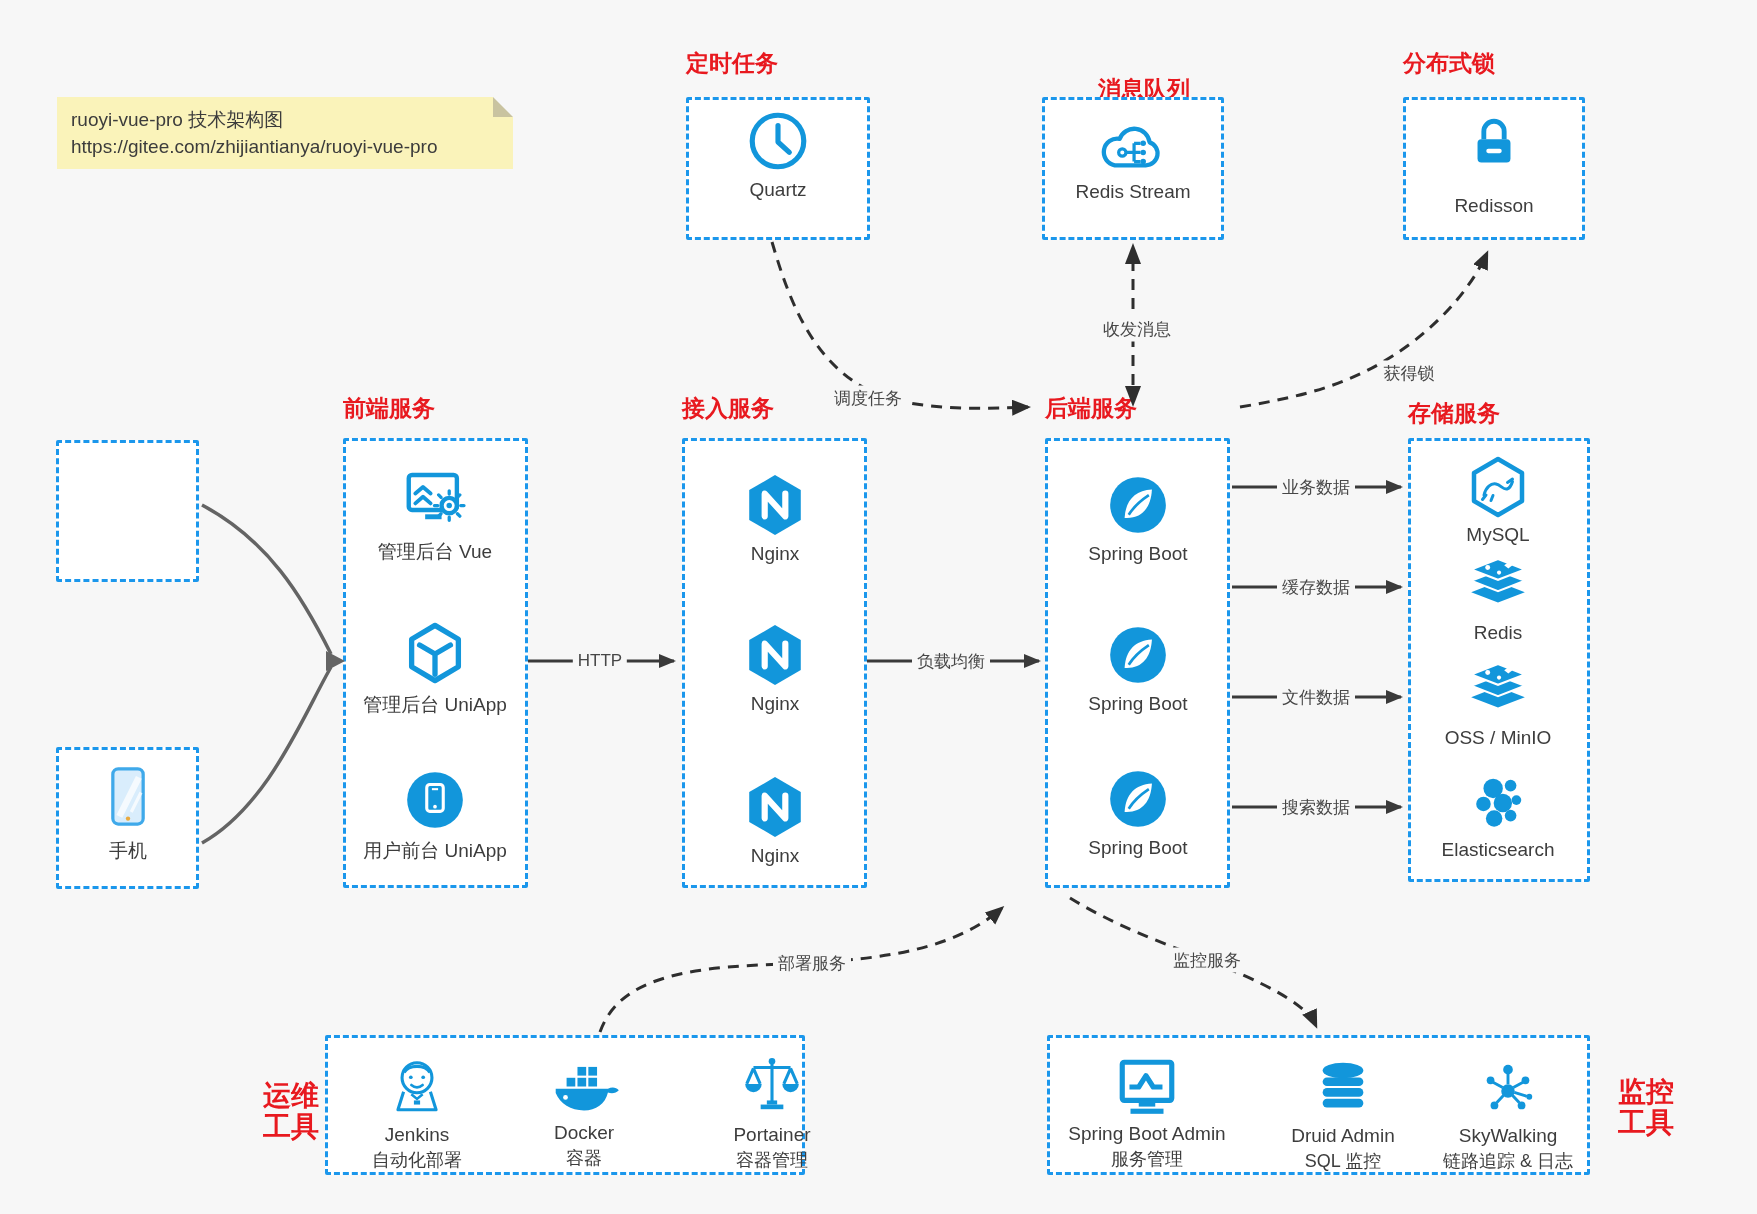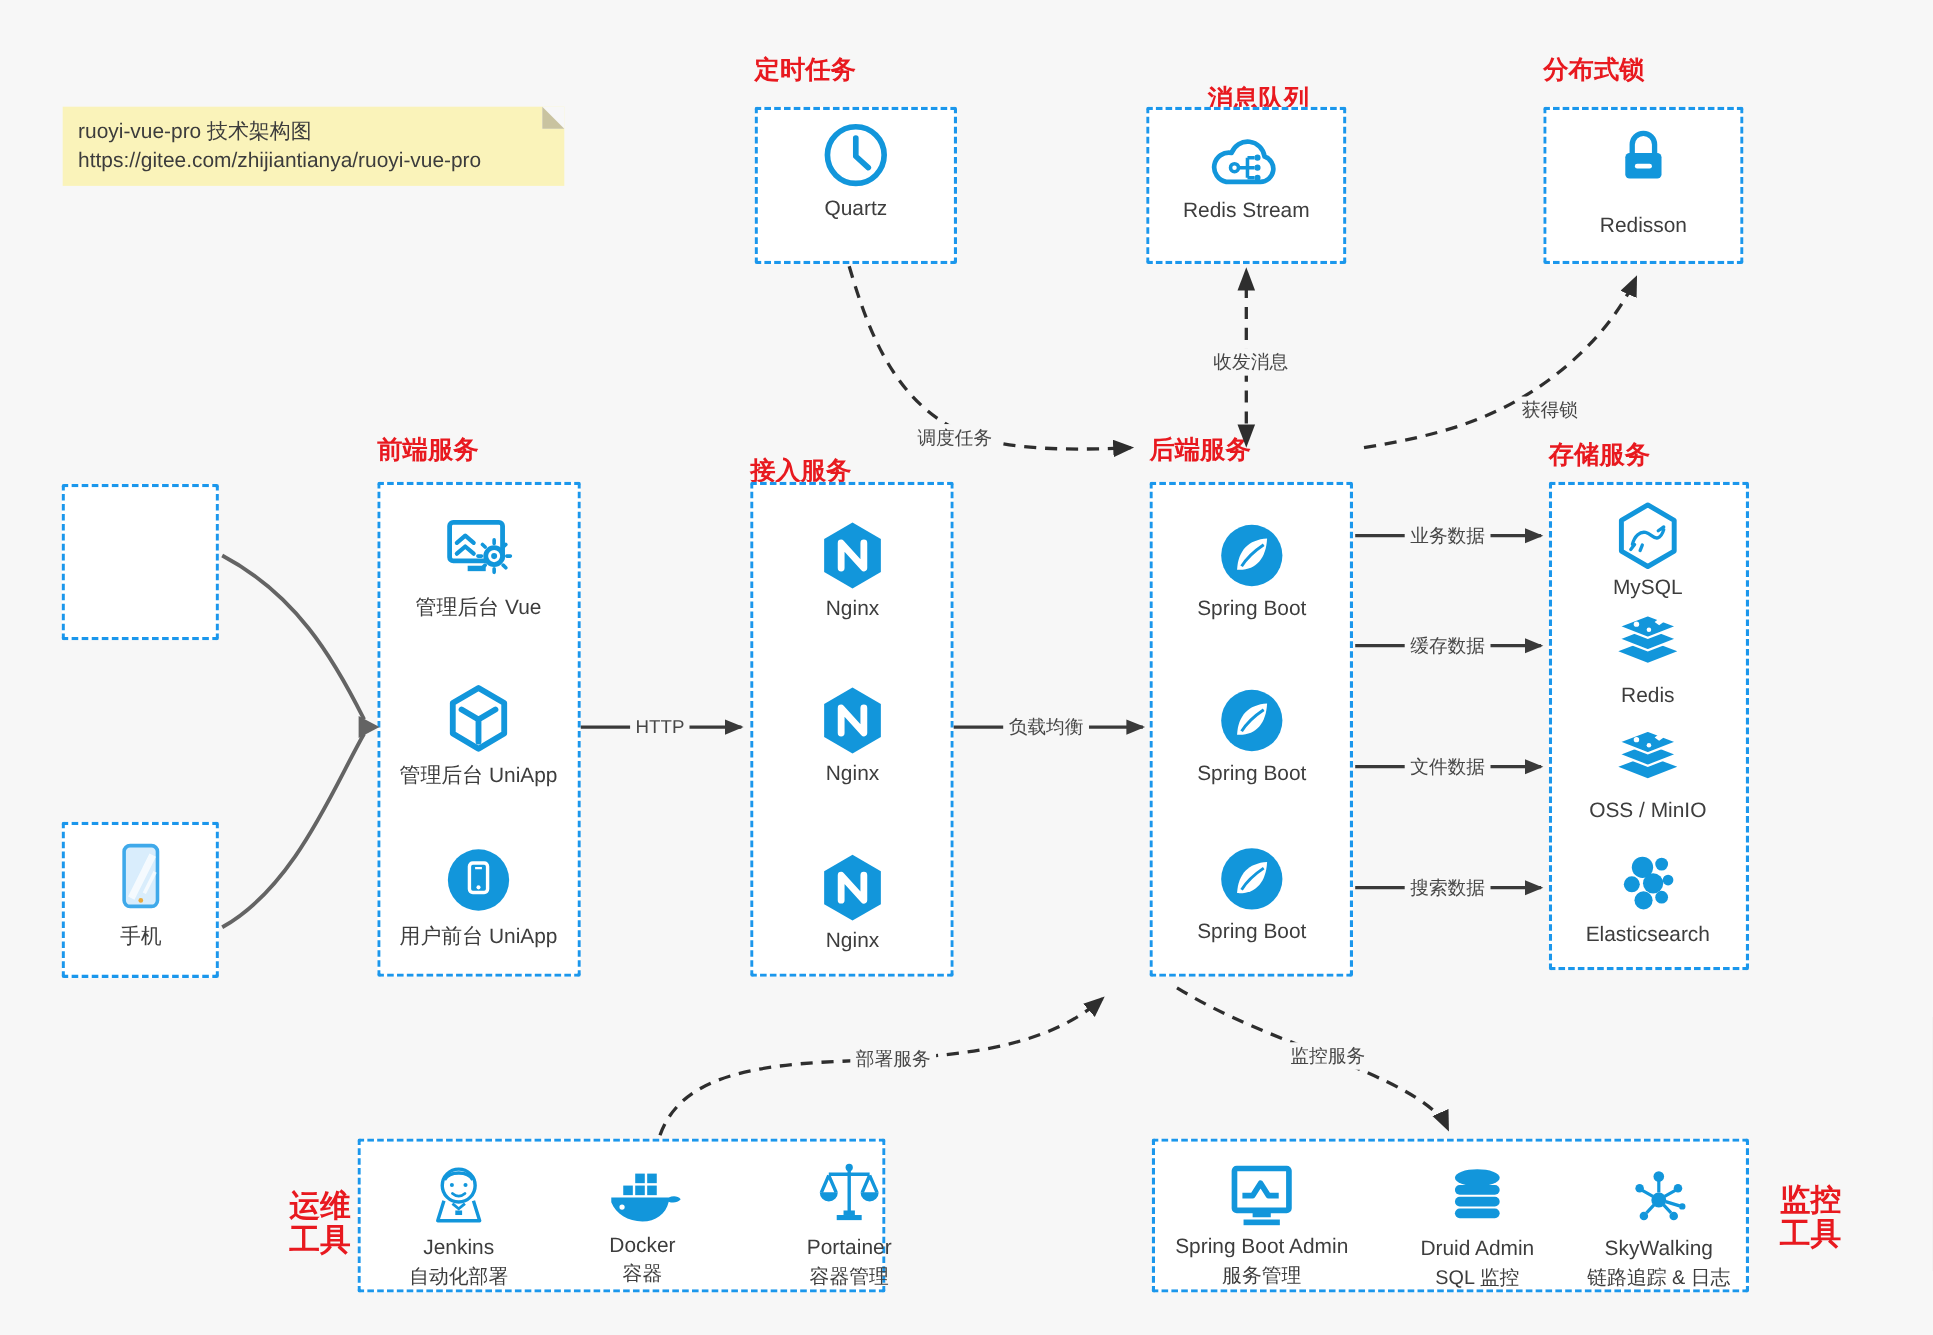--- a/index.html
+++ b/index.html
@@ -42,21 +42,21 @@
   <div class="note">
     <div class="fold"></div>
     <div>ruoyi-vue-pro 技术架构图</div>
     <div>https://gitee.com/zhijiantianya/ruoyi-vue-pro</div>
   </div>
 
   <div class="col-title" style="left:686px;top:48px;width:184px;">定时任务</div>
   <div class="col-title" style="left:1098px;top:48px;width:182px;margin-top:26px;">消息队列</div>
   <div class="col-title" style="left:1403px;top:48px;width:182px;">分布式锁</div>
   <div class="col-title" style="left:343px;top:393px;width:185px;">前端服务</div>
-  <div class="col-title" style="left:682px;top:393px;width:185px;margin-top:19px;">接入服务</div>
+  <div class="col-title" style="left:682px;top:393px;width:185px;">接入服务</div>
   <div class="col-title" style="left:1045px;top:393px;width:185px;">后端服务</div>
   <div class="col-title" style="left:1408px;top:398px;width:182px;">存储服务</div>
   <div class="side-title" style="left:239px;top:1080px;width:80px;"><span>运维</span><br><span>工具</span></div>
   <div class="side-title" style="left:1594px;top:1076px;width:80px;font-family:Liberation Serif, serif;"><span>监控</span><br><span>工具</span></div>
 
   <div class="box" style="left:686px;top:97px;width:184px;height:143px;"></div>
   <div class="box" style="left:1042px;top:97px;width:182px;height:143px;"></div>
   <div class="box" style="left:1403px;top:97px;width:182px;height:143px;"></div>
   <div class="box" style="left:56px;top:440px;width:143px;height:142px;"></div>
   <div class="box" style="left:56px;top:747px;width:143px;height:142px;"></div>

